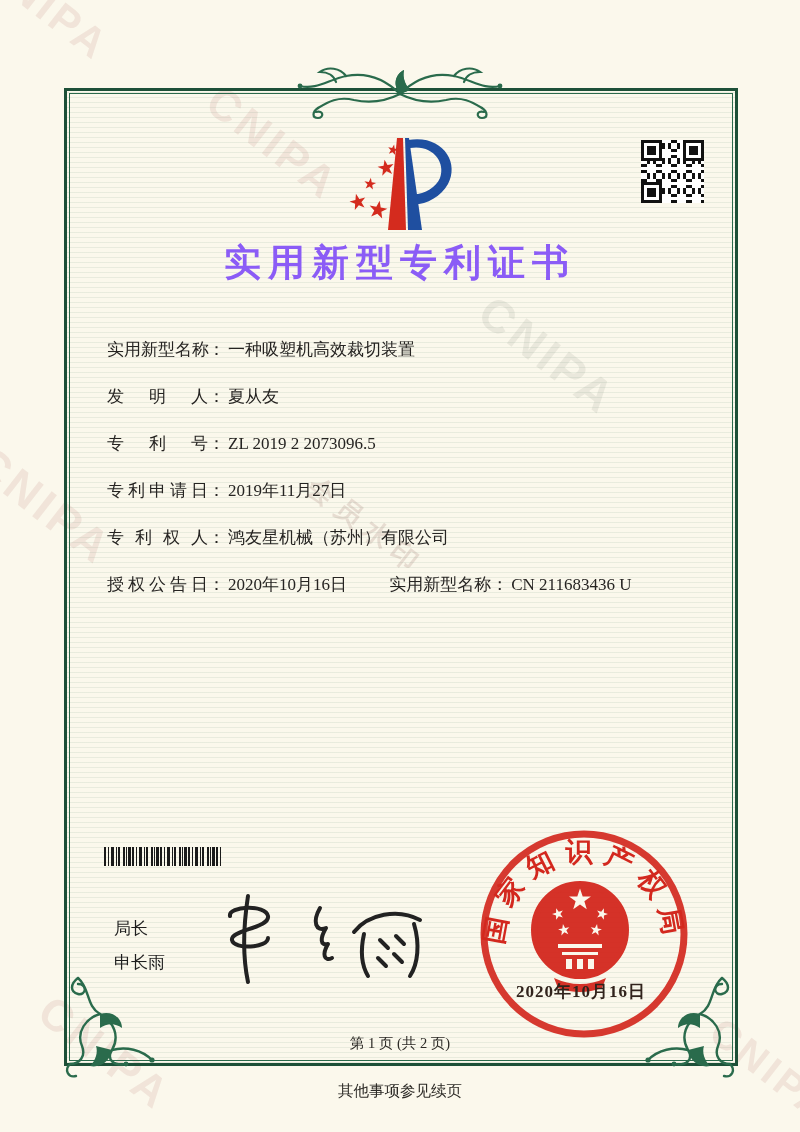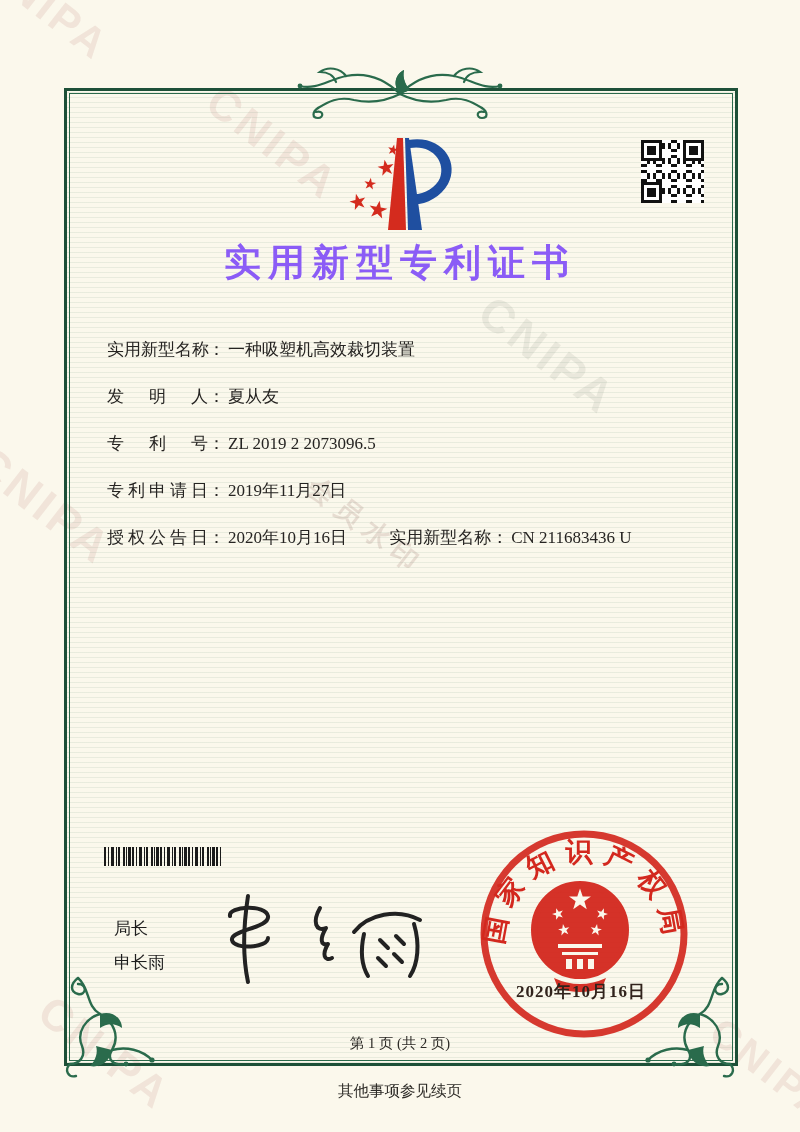--- a/index.html
+++ b/index.html
@@ -576,20 +576,21 @@
       <div></div>
     </div>
 
   <div id="title">实用新型专利证书</div>
 
   <div id="fields">
     <div class="frow"><span class="flabel">实用新型名称</span><span>：</span><span class="fvalue">一种吸塑机高效裁切装置</span></div>
     <div class="frow"><span class="flabel">发明人</span><span>：</span><span class="fvalue">夏从友</span></div>
     <div class="frow"><span class="flabel">专利号</span><span>：</span><span class="fvalue">ZL 2019 2 2073096.5</span></div>
     <div class="frow"><span class="flabel">专利申请日</span><span>：</span><span class="fvalue">2019年11月27日</span></div>
+    <div class="frow"><span class="flabel">专利权人</span><span>：</span><span class="fvalue">鸿友星机械（苏州）有限公司</span></div>
     <div class="frow">
       <span class="flabel">授权公告日</span><span>：</span><span class="fvalue">2020年10月16日</span>
       <span class="fpair2"><span>实用新型名称</span><span>：</span><span class="fvalue">CN 211683436 U</span></span>
     </div>
   </div>
 
   <div id="body-text">
   </div>
 
   <div id="barcode">

